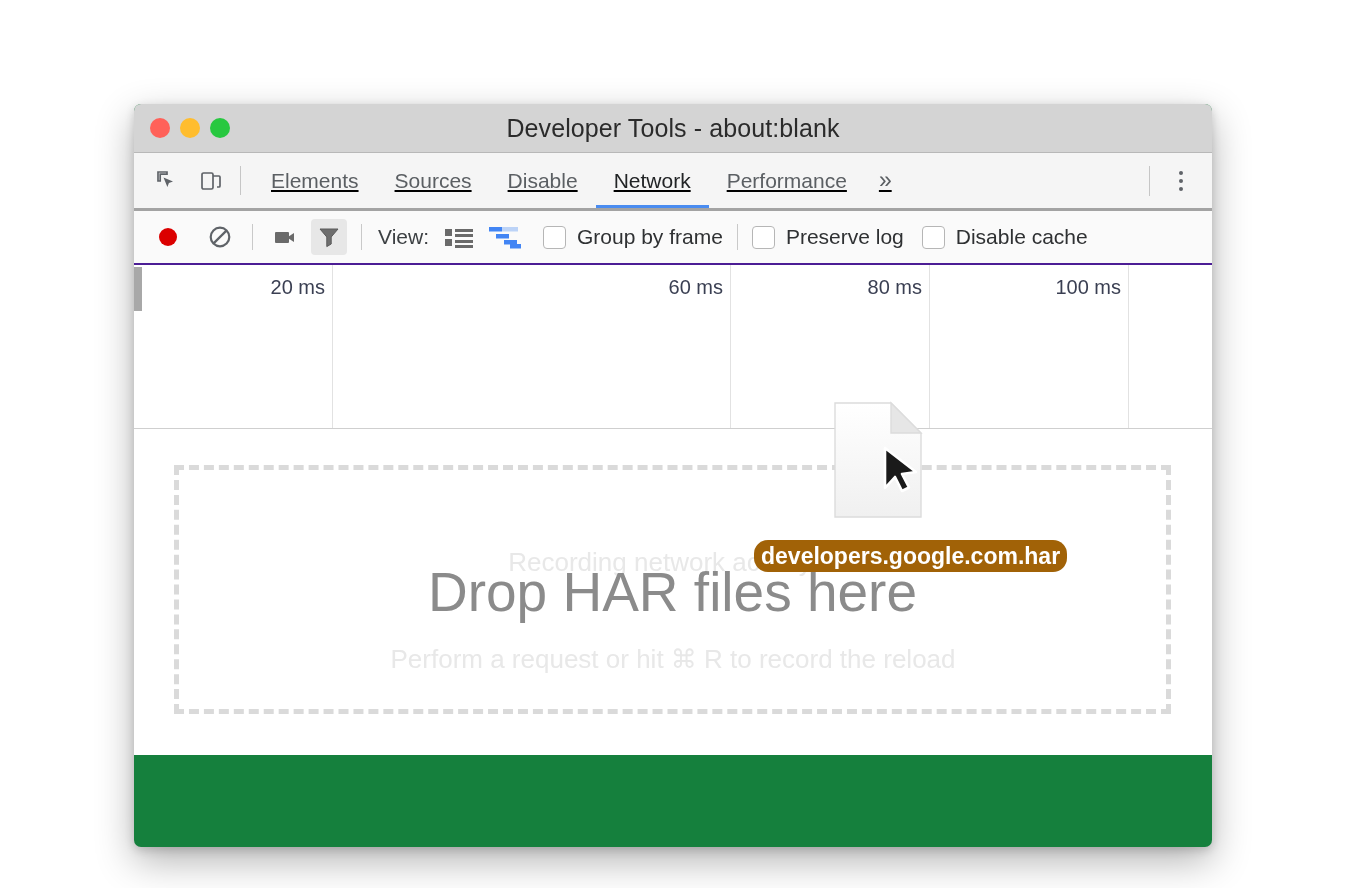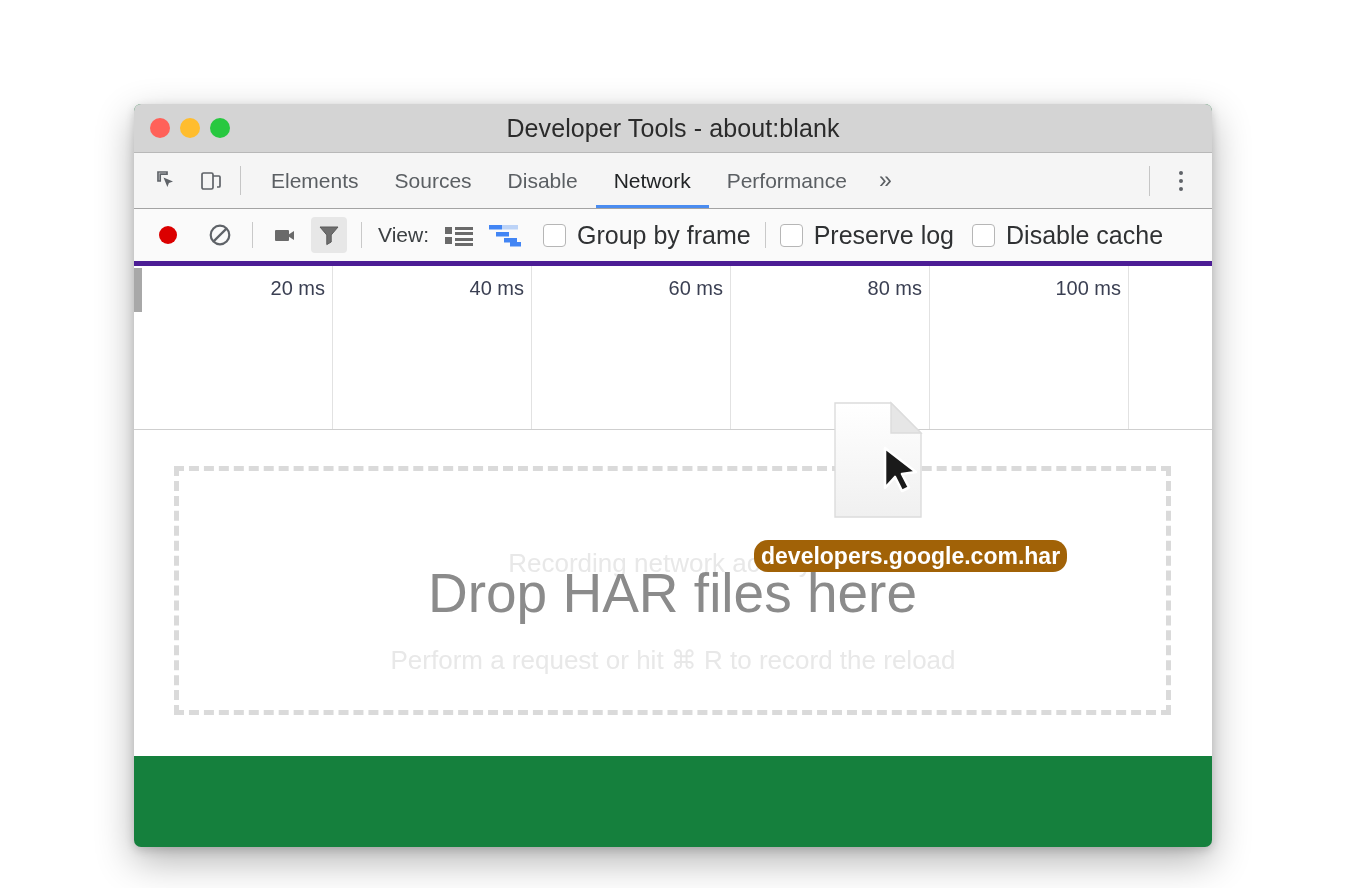--- a/index.html
+++ b/index.html
@@ -64,23 +64,24 @@
     font-size: 25px;
     color: #2b2b2b;
     letter-spacing: 0.1px;
   }
 
   
   .tabbar {
     position: relative;
     height: 55px;
     background: #f5f5f5;
-    border-bottom: 1px solid #a3a3a3;
+    border-bottom: 3px solid #a3a3a3;
     display: flex;
     align-items: stretch;
+    text-decoration: underline;
   }
   .tb-icons {
     display: flex;
     align-items: center;
     gap: 14px;
     padding-left: 18px;
     padding-right: 14px;
   }
   .tb-icon {
     width: 30px;
@@ -137,21 +138,21 @@
   .dots-menu i {
     width: 4px; height: 4px; border-radius: 50%;
     background: #5f6368; display: block;
   }
 
   
   .toolbar {
     position: relative;
     height: 52px;
     background: #fafafa;
-    border-bottom: 5px solid #4c1d95;
+    border-bottom: 2px solid #4c1d95;
     display: flex;
     align-items: center;
     padding-left: 16px;
     overflow: hidden;
   }
   .tool-btn {
     width: 36px; height: 36px;
     display: flex; align-items: center; justify-content: center;
     border-radius: 4px;
     flex: 0 0 auto;
@@ -170,21 +171,21 @@
     display: flex; align-items: center; gap: 11px;
     white-space: nowrap; flex: 0 0 auto;
   }
   .cbox {
     width: 21px; height: 21px;
     border: 1.6px solid #b6b6b6;
     border-radius: 4px;
     background: #ffffff;
     flex: 0 0 21px;
   }
-  .cb-text { font-size: 25px; color: #2f3133; }
+  .cb-text { font-size: 21px; color: #2f3133; }
 
   
   .timeline {
     position: relative;
     height: 163px;
     background: #ffffff;
     border-bottom: 1px solid #cfcfcf;
     overflow: hidden;
   }
   .tl-scroll {
@@ -409,23 +410,20 @@
         <span class="cbox"></span>
         <span class="cb-text">Disable cache</span>
       </div>
     </div>
 
     <div class="timeline">
       <div class="tl-scroll"></div>
       <div class="tl-cell" style="left:0px;width:199px;padding-left:36px;">
         <span class="tl-label">20 ms</span>
       </div>
-      <div class="tl-cell" style="left:199px;width:199px;">
-        <span class="tl-label">40 ms</span>
-      </div>
       <div class="tl-cell" style="left:398px;width:199px;">
         <span class="tl-label">60 ms</span>
       </div>
       <div class="tl-cell" style="left:597px;width:199px;">
         <span class="tl-label">80 ms</span>
       </div>
       <div class="tl-cell" style="left:796px;width:199px;text-align:right;">
         <span class="tl-label">100 ms</span>
       </div>
       <div class="tl-cell" style="left:995px;width:83px;border-right:none;"></div>

